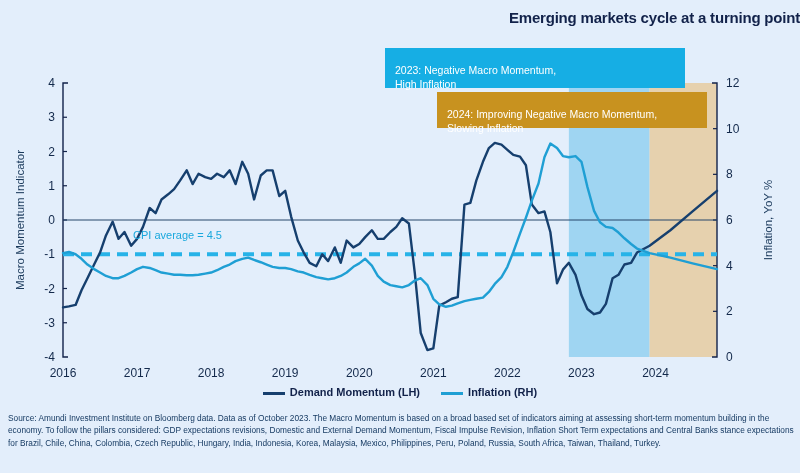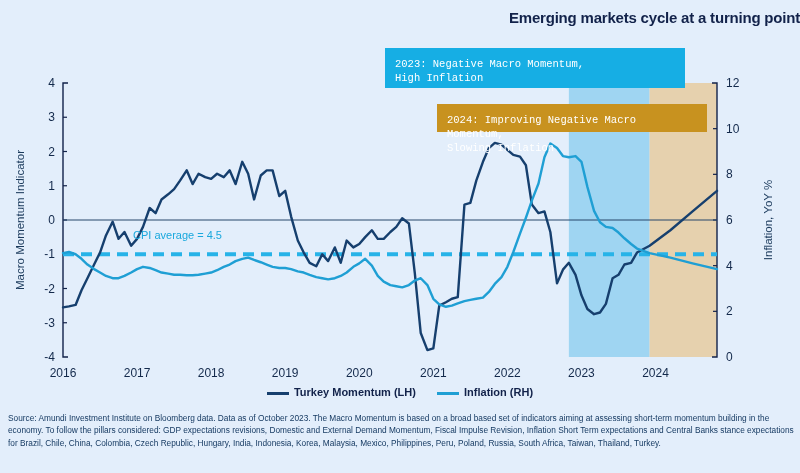--- a/index.html
+++ b/index.html
@@ -14,24 +14,24 @@
   #chart-title{
     position:absolute;left:0;top:9px;width:800px;text-align:right;
     font-size:15px;font-weight:bold;letter-spacing:-0.2px;color:#12224a;
   }
   #plot-wrap{position:absolute;left:0;top:0;width:800px;height:400px;}
   svg{display:block;}
   .axis-title{font-size:11.5px;fill:#1b3a5c;}
   .tick-label{font-size:12px;fill:#13294b;font-family:"Liberation Sans",sans-serif;}
   .callout{
     position:absolute;color:#ffffff;font-size:10.5px;line-height:14px;
-    padding:9px 10px 7px 10px;box-sizing:border-box;white-space:pre-line;font-family:Liberation Mono, monospace;
+    padding:15px 10px 7px 10px;box-sizing:border-box;white-space:pre-line;
   }
   #callout-2023{left:385px;top:48px;width:300px;height:40px;background:#16aee4;}
-  #callout-2024{left:437px;top:104px;width:270px;height:28px;background:#c8921f;}
+  #callout-2024{left:437px;top:92px;width:270px;height:36px;background:#c8921f;}
   #cpi-label{
     position:absolute;left:133px;top:229px;font-size:11px;color:#19a8dd;font-weight:normal;
   }
   #legend{
     position:absolute;left:0;top:386px;width:800px;text-align:center;font-size:11px;
     font-weight:bold;color:#12224a;
   }
   #legend span.swatch{display:inline-block;width:22px;height:3px;vertical-align:middle;margin-right:5px;}
   #legend .item{display:inline-block;margin:0 9px;}
   #source{
@@ -98,18 +98,18 @@
     </svg>
 </div>
 
 <div class="callout" id="callout-2023">2023: Negative Macro Momentum,
 High Inflation</div>
 <div class="callout" id="callout-2024">2024: Improving Negative Macro Momentum,
 Slowing Inflation</div>
 <div id="cpi-label">CPI average = 4.5</div>
 
 <div id="legend">
-  <span class="item"><span class="swatch" style="background:#163f6e"></span><span>Turkey Momentum (LH)</span></span>
+  <span class="item"><span class="swatch" style="background:#163f6e"></span><span>Demand Momentum (LH)</span></span>
   <span class="item"><span class="swatch" style="background:#1f9fd4"></span><span>Inflation (RH)</span></span>
 </div>
 
 <div class="note-sep"></div>
 <div id="source">Source: Amundi Investment Institute on Bloomberg data. Data as of October 2023. The Macro Momentum is based on a broad based set of indicators aiming at assessing short-term momentum building in the economy. To follow the pillars considered: GDP expectations revisions, Domestic and External Demand Momentum, Fiscal Impulse Revision, Inflation Short Term expectations and Central Banks stance expectations for Brazil, Chile, China, Colombia, Czech Republic, Hungary, India, Indonesia, Korea, Malaysia, Mexico, Philippines, Peru, Poland,  Russia, South Africa, Taiwan, Thailand, Turkey.</div>
 
 </body></html>

